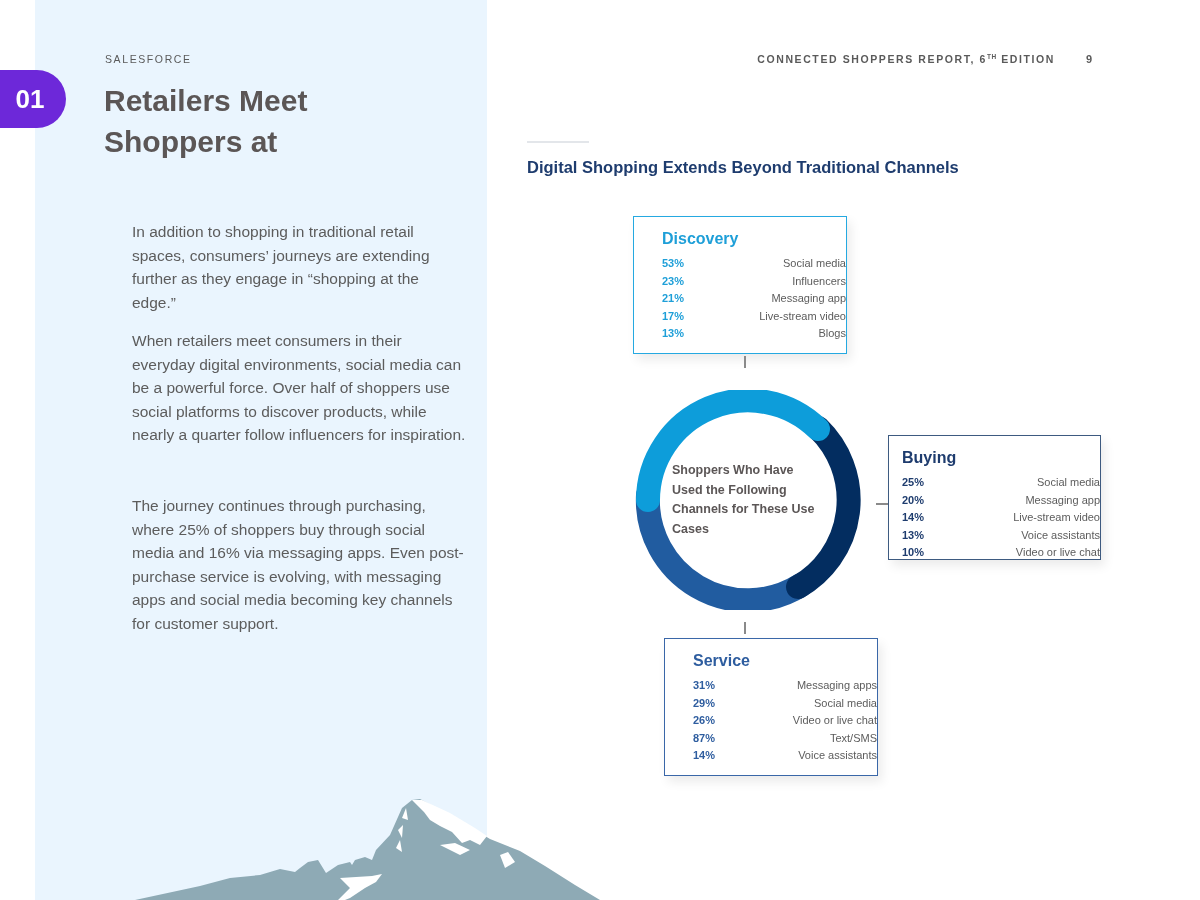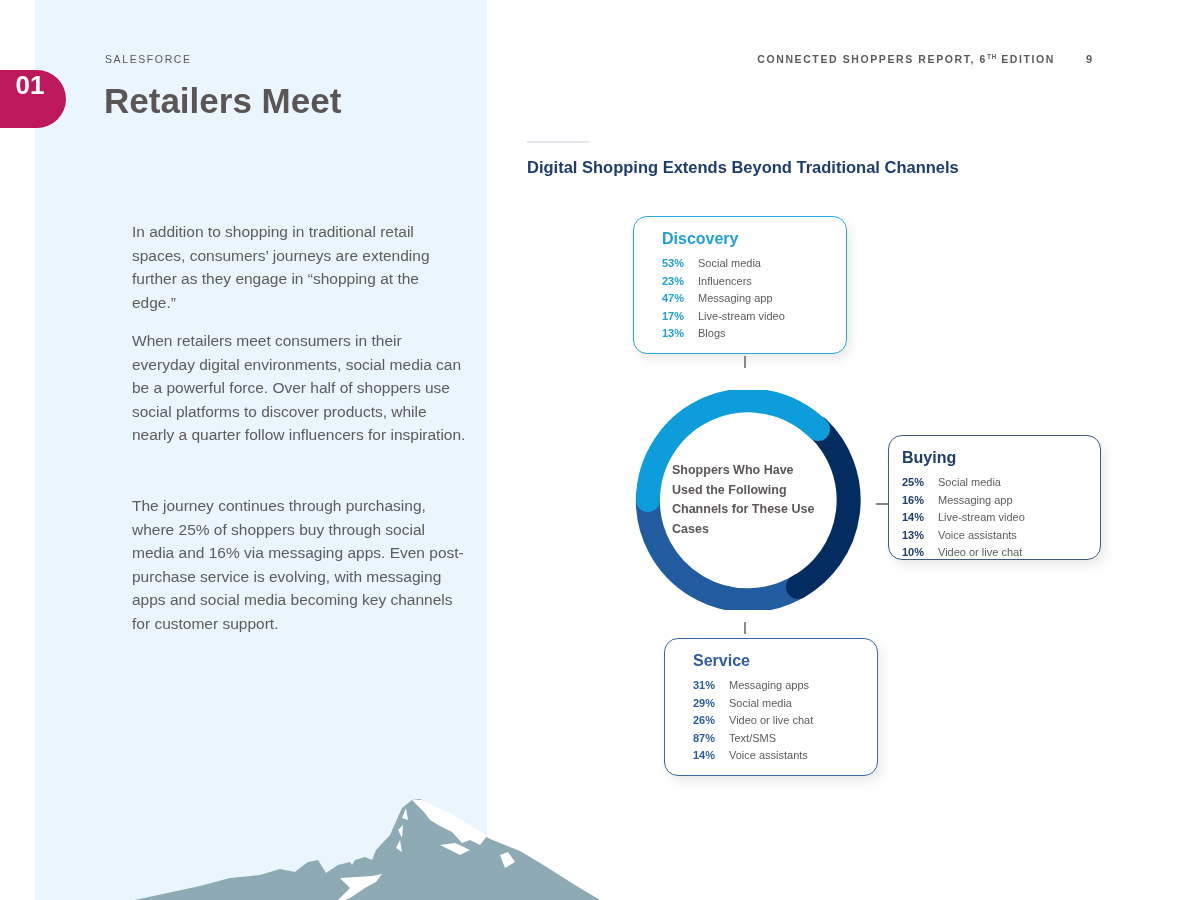--- a/index.html
+++ b/index.html
@@ -9,27 +9,27 @@
   .left-panel {
     position: absolute; left: 35px; top: 0; width: 452px; height: 900px;
     background: #eaf5fe; overflow: hidden;
   }
   .brand {
     position: absolute; left: 105px; top: 53px;
     font-size: 10.5px; font-weight: 400; letter-spacing: 1.6px; color: #5a5a5a;
   }
   .chapter-badge {
     position: absolute; left: 0; top: 70px; width: 66px; height: 58px;
-    background: #be185d; border-radius: 0 29px 29px 0;
+    background: #6d28d9; border-radius: 0 29px 29px 0;
     color: #ffffff; font-weight: 700; font-size: 26px;
-    display: flex; justify-content: center; padding-right: 6px;
+    display: flex; align-items: center; justify-content: center; padding-right: 6px;
   }
   .page-title {
     position: absolute; left: 104px; top: 80px; width: 330px;
-    font-size: 35px; font-weight: 700; line-height: 41px; color: #5b5656;
+    font-size: 30px; font-weight: 700; line-height: 41px; color: #5b5656;
   }
   .body-text {
     position: absolute; left: 104px; width: 335px;
     font-size: 15.5px; line-height: 23.5px; color: #5c5c5c; margin-left: 28px;
   }
   .p1 { top: 220px; }
   .p2 { top: 329px; }
   .p3 { top: 494px; }
 
   .mountain { position: absolute; left: 0; top: 0; width: 1200px; height: 900px; pointer-events: none; }
@@ -44,32 +44,32 @@
     font-size: 11px; font-weight: 700; color: #5a5a5a;
   }
 
   .rule-short { position: absolute; left: 527px; top: 141px; width: 62px; height: 2px; background: #e3e6ea; }
   .chart-title {
     position: absolute; left: 527px; top: 158px;
     font-size: 16.5px; font-weight: 700; color: #1e3c6e;
   }
 
   .card {
-    position: absolute; background: #ffffff; border-radius: 14px;
+    position: absolute; background: #ffffff; border-radius: 0;
     box-shadow: 4px 6px 10px rgba(0,0,0,0.08);
     padding: 12px 0 16px 28px;
   }
   .card-discovery { left: 633px; top: 216px; width: 214px; height: 138px; border: 1.5px solid #25a9e1; }
   .card-buying { left: 888px; top: 435px; width: 213px; height: 125px; border: 1.5px solid #3d5a80; padding-left: 13px; }
   .card-service { left: 633px; top: 638px; width: 214px; height: 138px; border: 1.5px solid #3a67a8; margin-left: 31px; }
   .card-title { font-size: 16px; font-weight: 700; margin-bottom: 6px; line-height: 20px; }
   .card-discovery .card-title { color: #1e9fd8; }
   .card-buying .card-title { color: #1e3c6e; }
   .card-service .card-title { color: #2e5d9f; }
-  .card-row { display: flex; font-size: 11px; line-height: 17.5px; color: #5c5c5c; }
+  .card-row { display: flex; font-size: 11px; line-height: 17.5px; color: #5c5c5c; justify-content: space-between; }
   .card-row .pct { width: 36px; font-weight: 700; flex-shrink: 0; }
   .card-discovery .pct { color: #1e9fd8; }
   .card-buying .pct { color: #1e3c6e; }
   .card-service .pct { color: #2e5d9f; }
 
   .connector { position: absolute; background: #8a8a8a; }
   .conn-top { left: 744px; top: 356px; width: 1.5px; height: 12px; }
   .conn-right { left: 876px; top: 503px; width: 12px; height: 1.5px; }
   .conn-bottom { left: 744px; top: 622px; width: 1.5px; height: 12px; }
 
@@ -95,21 +95,21 @@
 </svg>
 
 <div class="brand">SALESFORCE</div>
 
 <div class="chapter-badge">
   <span>01</span>
 </div>
 
 <h1 class="page-title">
   <span>Retailers Meet</span><br>
-  <br>
+  <span>Shoppers at</span><br>
 </h1>
 
 <p class="body-text p1">In addition to shopping in traditional retail spaces, consumers’ journeys are extending further as they engage in “shopping at the edge.”</p>
 <p class="body-text p2">When retailers meet consumers in their everyday digital environments, social media can be a powerful force. Over half of shoppers use social platforms to discover products, while nearly a quarter follow influencers for inspiration.</p>
 <p class="body-text p3">The journey continues through purchasing, where 25% of shoppers buy through social media and 16% via messaging apps. Even post-purchase service is evolving, with messaging apps and social media becoming key channels for customer support.</p>
 
 <div class="running-head"><span>CONNECTED SHOPPERS REPORT, 6</span><sup>TH</sup><span> EDITION</span></div>
 <div class="page-number">9</div>
 
 <div class="rule-short"></div>
@@ -119,41 +119,41 @@
   <div class="card-title">Discovery</div>
   <div class="card-row">
       <span class="pct">53%</span>
       <span>Social media</span>
     </div>
   <div class="card-row">
       <span class="pct">23%</span>
       <span>Influencers</span>
     </div>
   <div class="card-row">
-      <span class="pct">47%</span>
+      <span class="pct">21%</span>
       <span>Messaging app</span>
     </div>
   <div class="card-row">
       <span class="pct">17%</span>
       <span>Live-stream video</span>
     </div>
   <div class="card-row">
       <span class="pct">13%</span>
       <span>Blogs</span>
     </div>
 </div>
 
 <div class="card card-buying">
   <div class="card-title">Buying</div>
   <div class="card-row">
       <span class="pct">25%</span>
       <span>Social media</span>
     </div>
   <div class="card-row">
-      <span class="pct">16%</span>
+      <span class="pct">20%</span>
       <span>Messaging app</span>
     </div>
   <div class="card-row">
       <span class="pct">14%</span>
       <span>Live-stream video</span>
     </div>
   <div class="card-row">
       <span class="pct">13%</span>
       <span>Voice assistants</span>
     </div>

